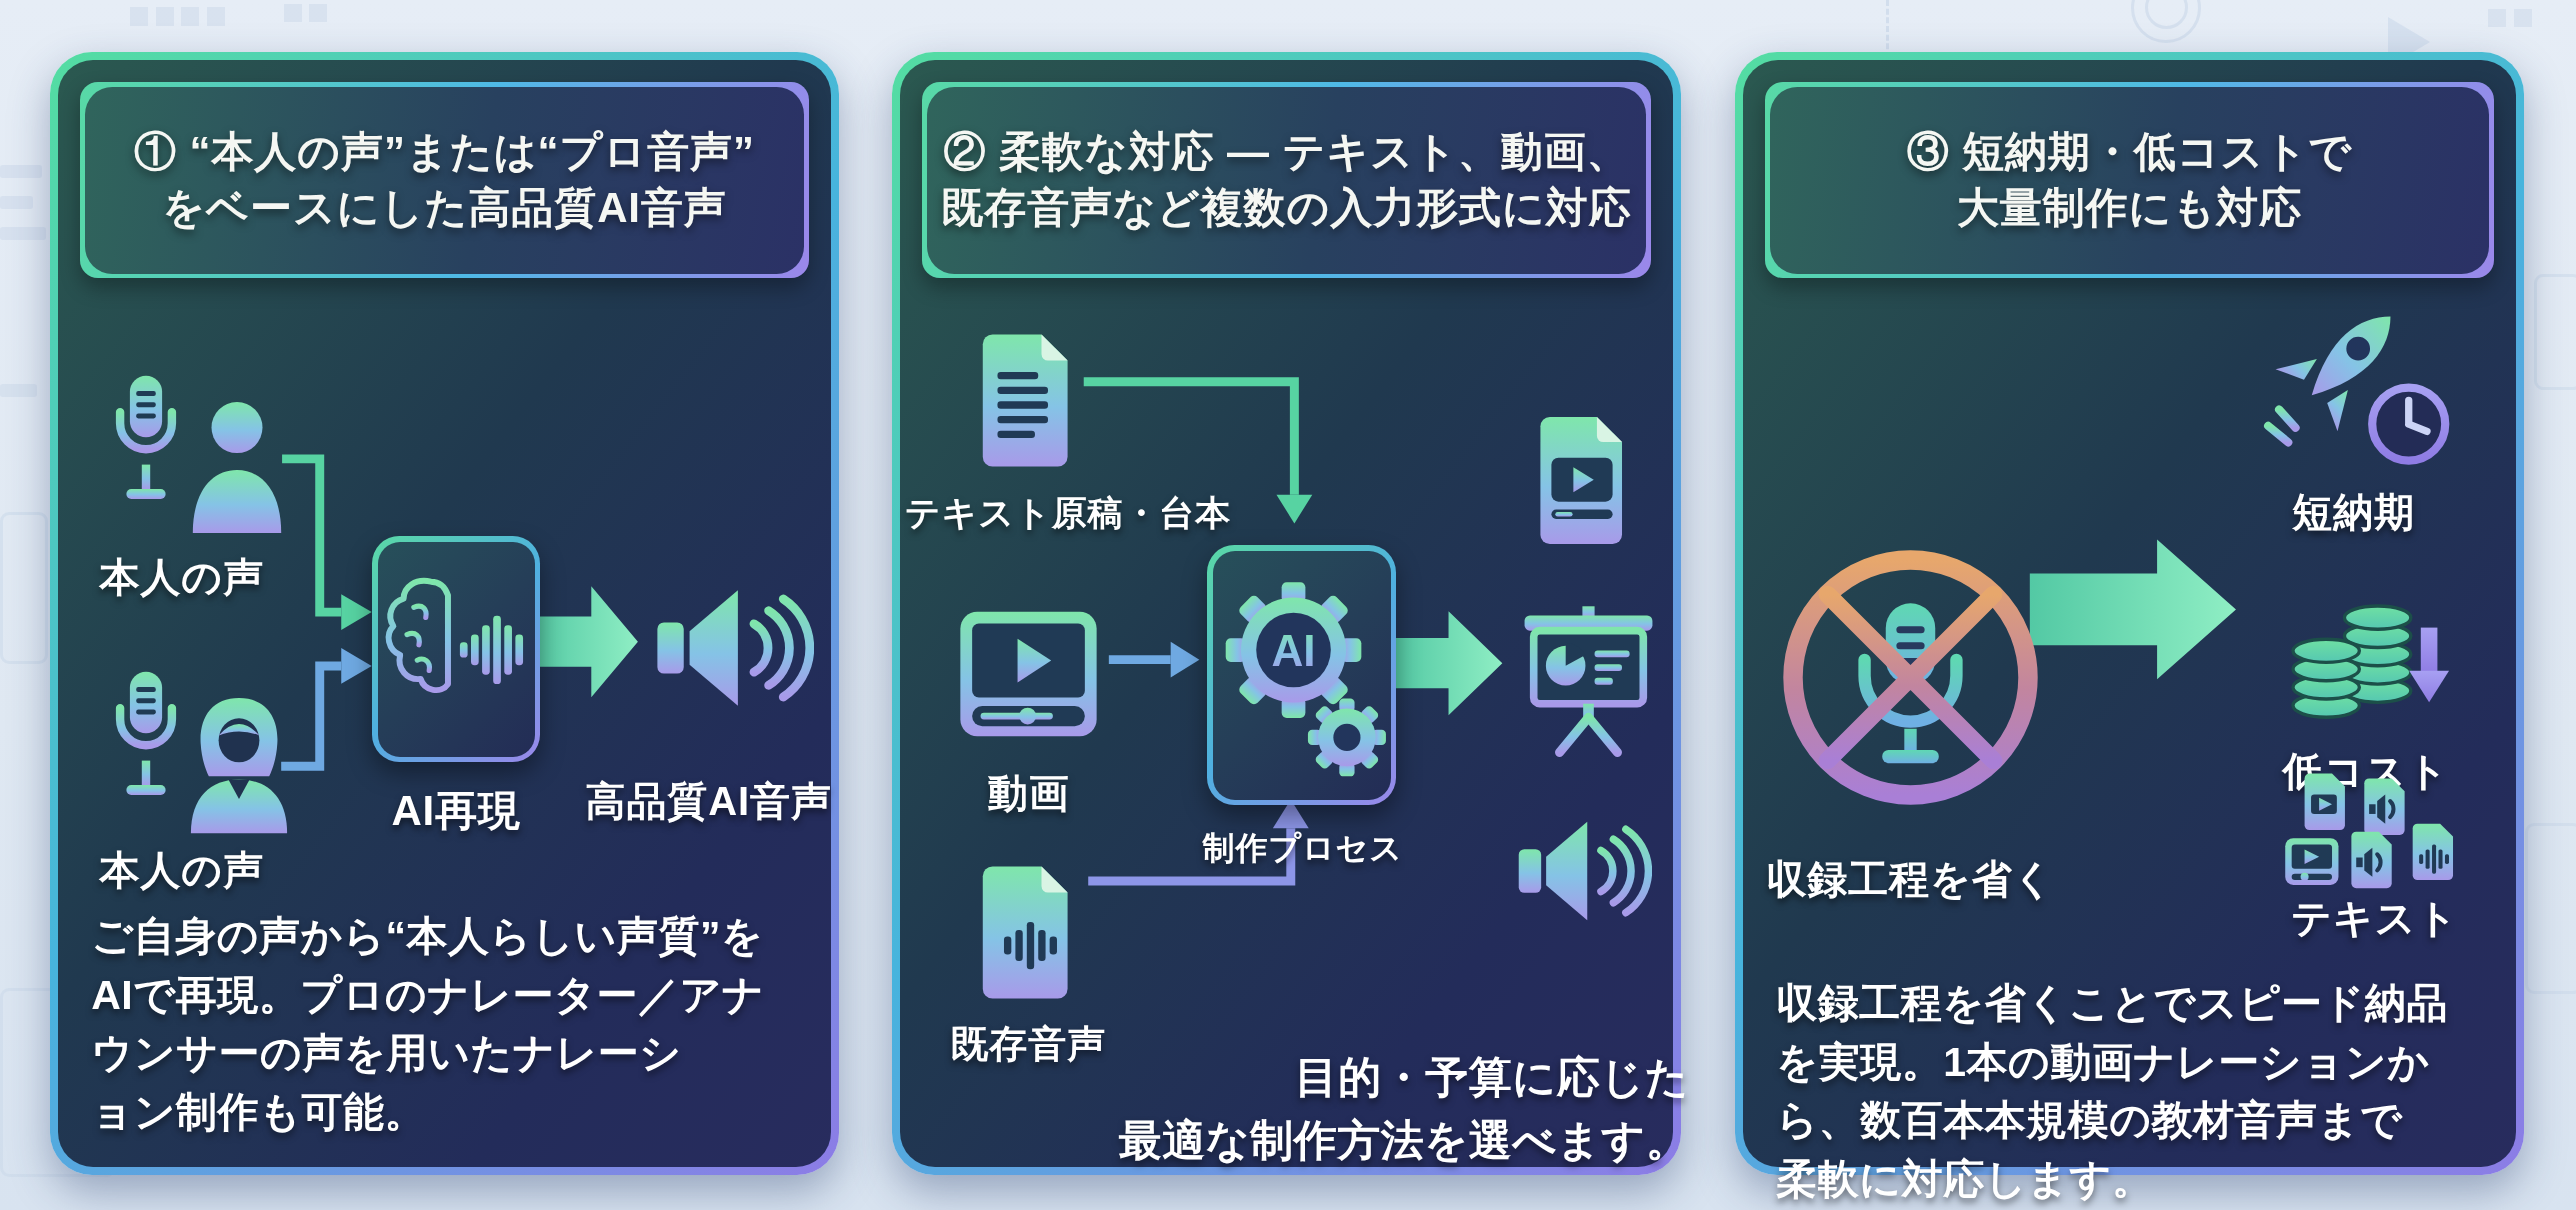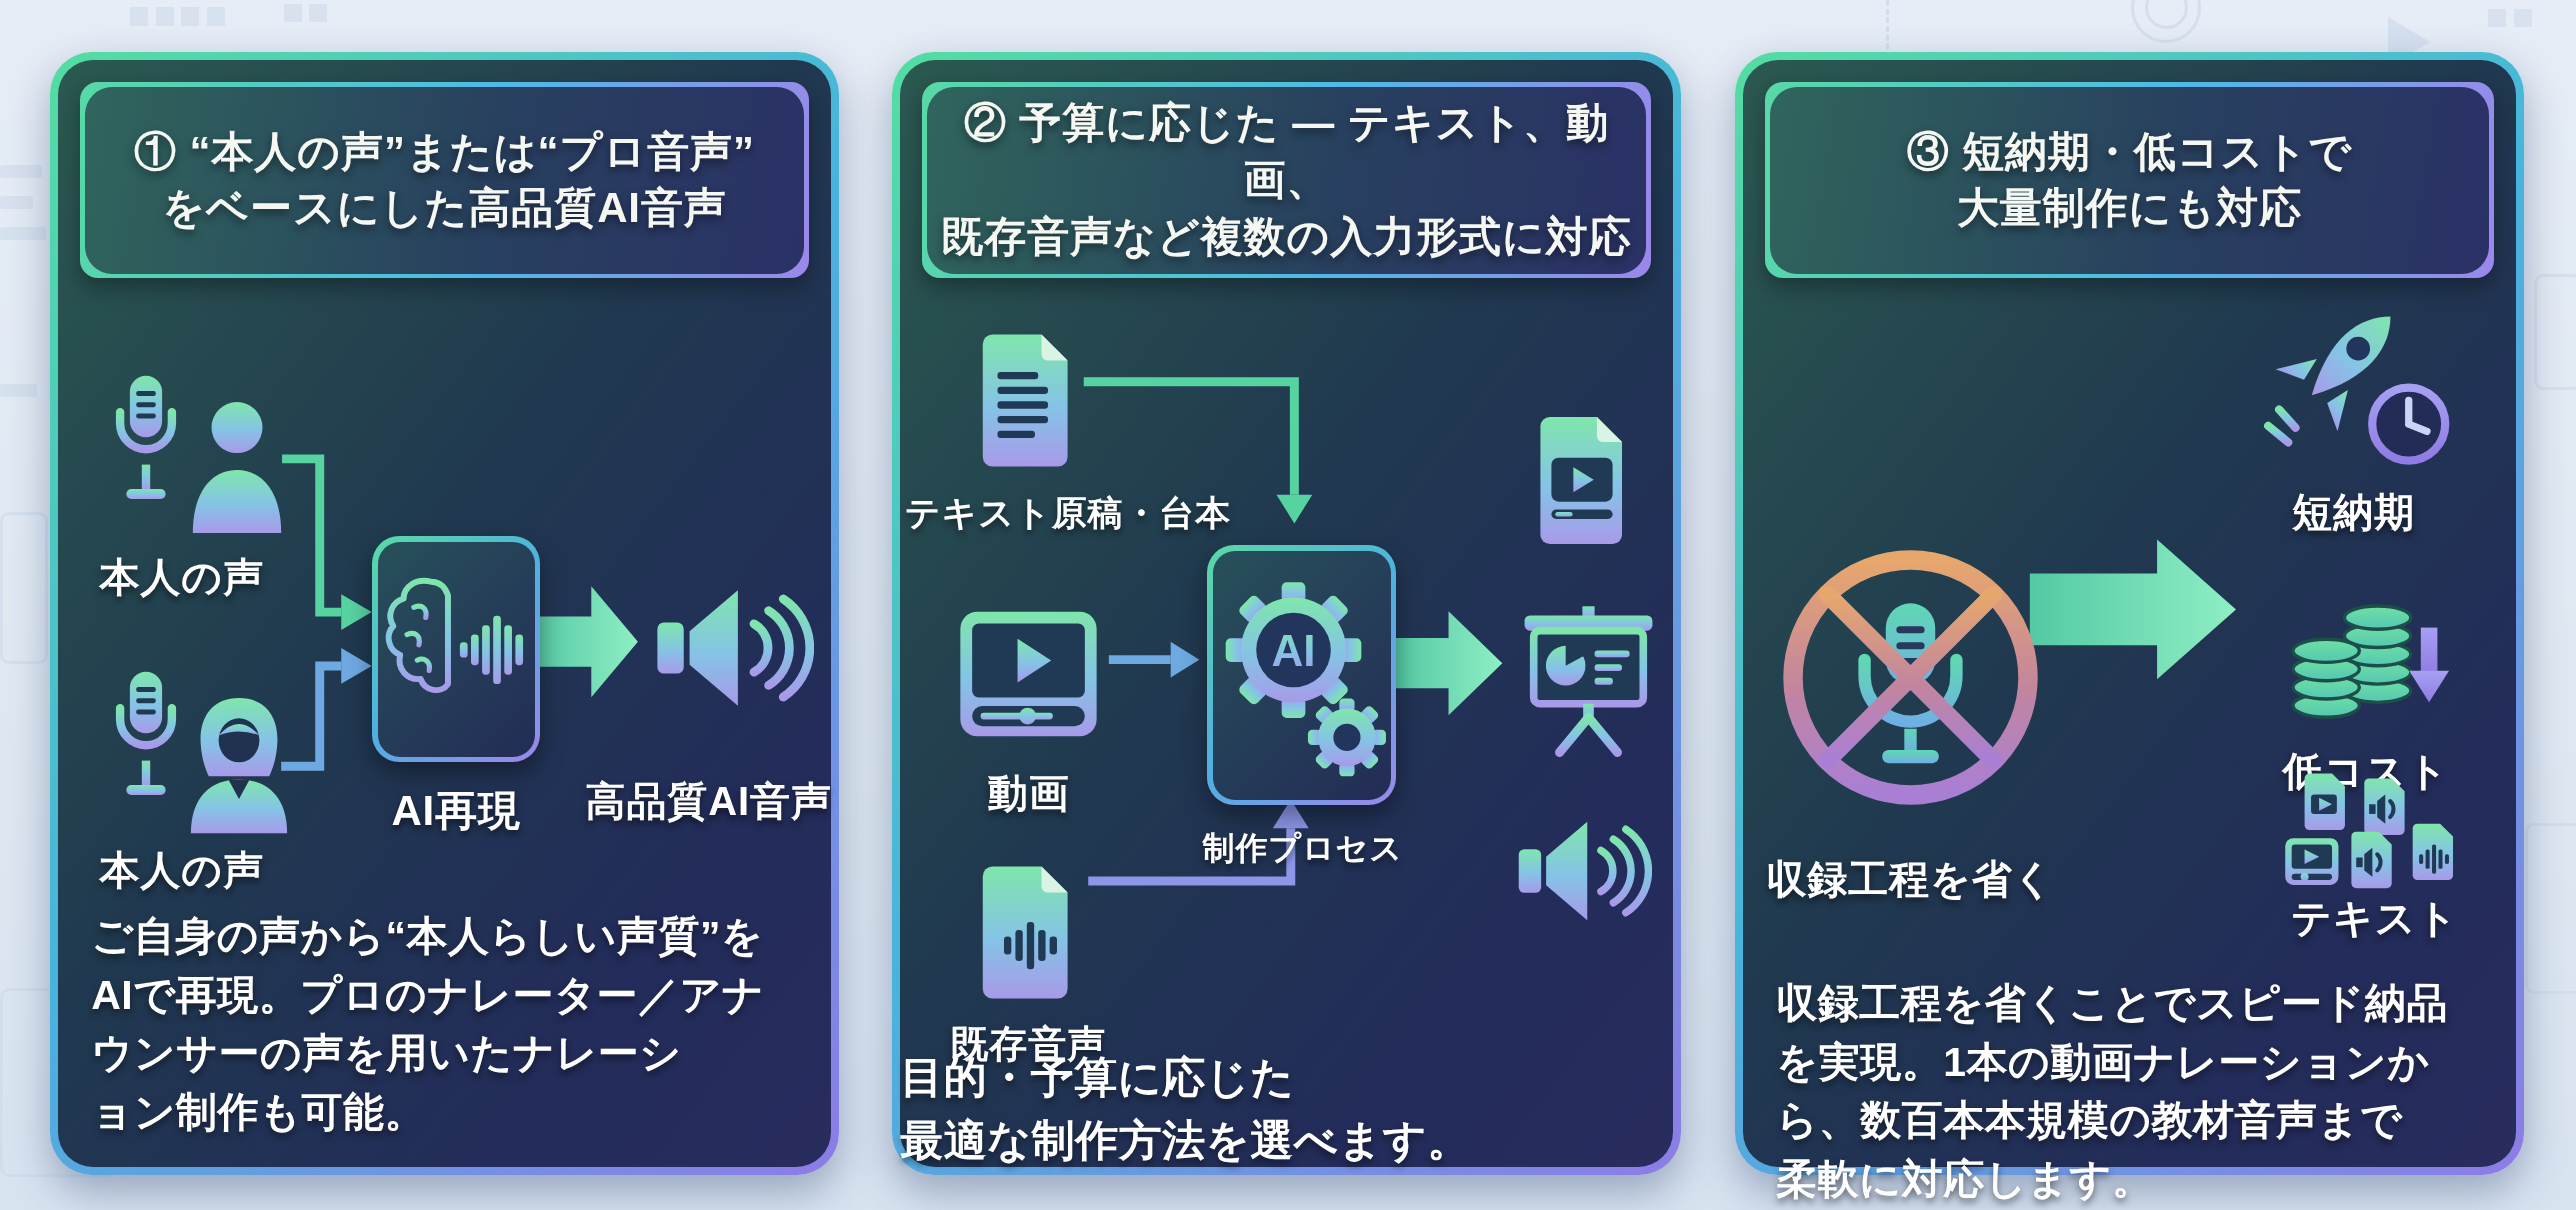--- a/index.html
+++ b/index.html
@@ -215,21 +215,21 @@
       <div class="para" style="left:33px;top:847px;width:723px">ご自身の声から“本人らしい声質”を
 AIで再現。プロのナレーター／アナ
 ウンサーの声を用いたナレーシ
 ョン制作も可能。</div>
     </div>
   </div>
 
   <div class="card" style="left:892px">
     <div class="card-inner">
       <div class="hdr">
-        <div class="hdr-inner">② 予算に応じた ― テキスト、動画、
+        <div class="hdr-inner">② 柔軟な対応 ― テキスト、動画、
 既存音声など複数の入力形式に対応</div>
       </div>
 
       <svg class="overlay" viewBox="0 0 862 1210">
         <path d="M205,359 H440 V485" fill="none" stroke="#57d3a2" stroke-width="10"></path>
         <polygon points="420,485 460,485 440,517" fill="#57d3a2"></polygon>
         <path d="M233,669 H302" fill="none" stroke="#6fa9e2" stroke-width="10"></path>
         <polygon points="302,649 302,689 334,669" fill="#6fa9e2"></polygon>
         <path d="M210,916 H436 V857" fill="none" stroke="#8d96e8" stroke-width="10"></path>
         <polygon points="416,857 456,857 436,825" fill="#8d96e8"></polygon>
@@ -335,21 +335,21 @@
       <div class="icon" style="left:615px;top:737px;width:137px;height:148px">
         <svg viewBox="0 0 220 190">
           <rect x="6" y="60" width="36" height="70" rx="9" fill="url(#gi)"></rect>
           <path d="M50,72 L116,16 V174 L50,118 Z" fill="url(#gi)"></path>
           <path d="M138,62 A38,38 0 0 1 138,128" stroke="url(#gi)" stroke-width="12" fill="none" stroke-linecap="round"></path>
           <path d="M158,44 A60,60 0 0 1 158,146" stroke="url(#gi)" stroke-width="12" fill="none" stroke-linecap="round"></path>
           <path d="M178,28 A80,80 0 0 1 178,162" stroke="url(#gi)" stroke-width="12" fill="none" stroke-linecap="round"></path>
         </svg>
       </div>
 
-      <div class="para" style="left:0;top:986px;width:789px;text-align:left;font-size:43px;line-height:1.45">目的・予算に応じた
+      <div class="para" style="left:0;top:986px;width:789px;text-align:right;font-size:43px;line-height:1.45">目的・予算に応じた
 最適な制作方法を選べます。</div>
     </div>
   </div>
 
   <div class="card" style="left:1735px">
     <div class="card-inner">
       <div class="hdr">
         <div class="hdr-inner">③ 短納期・低コストで
 大量制作にも対応</div>
       </div>

